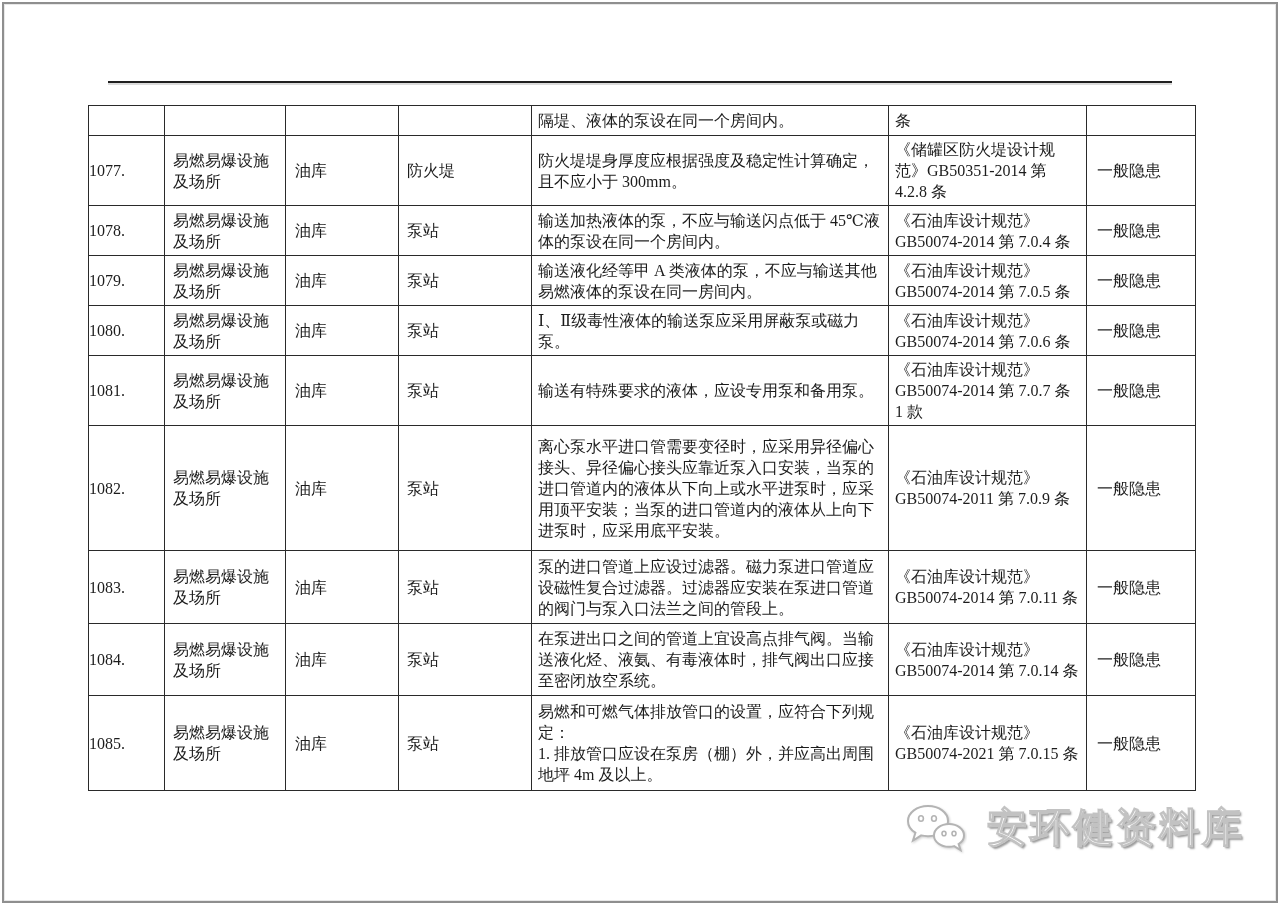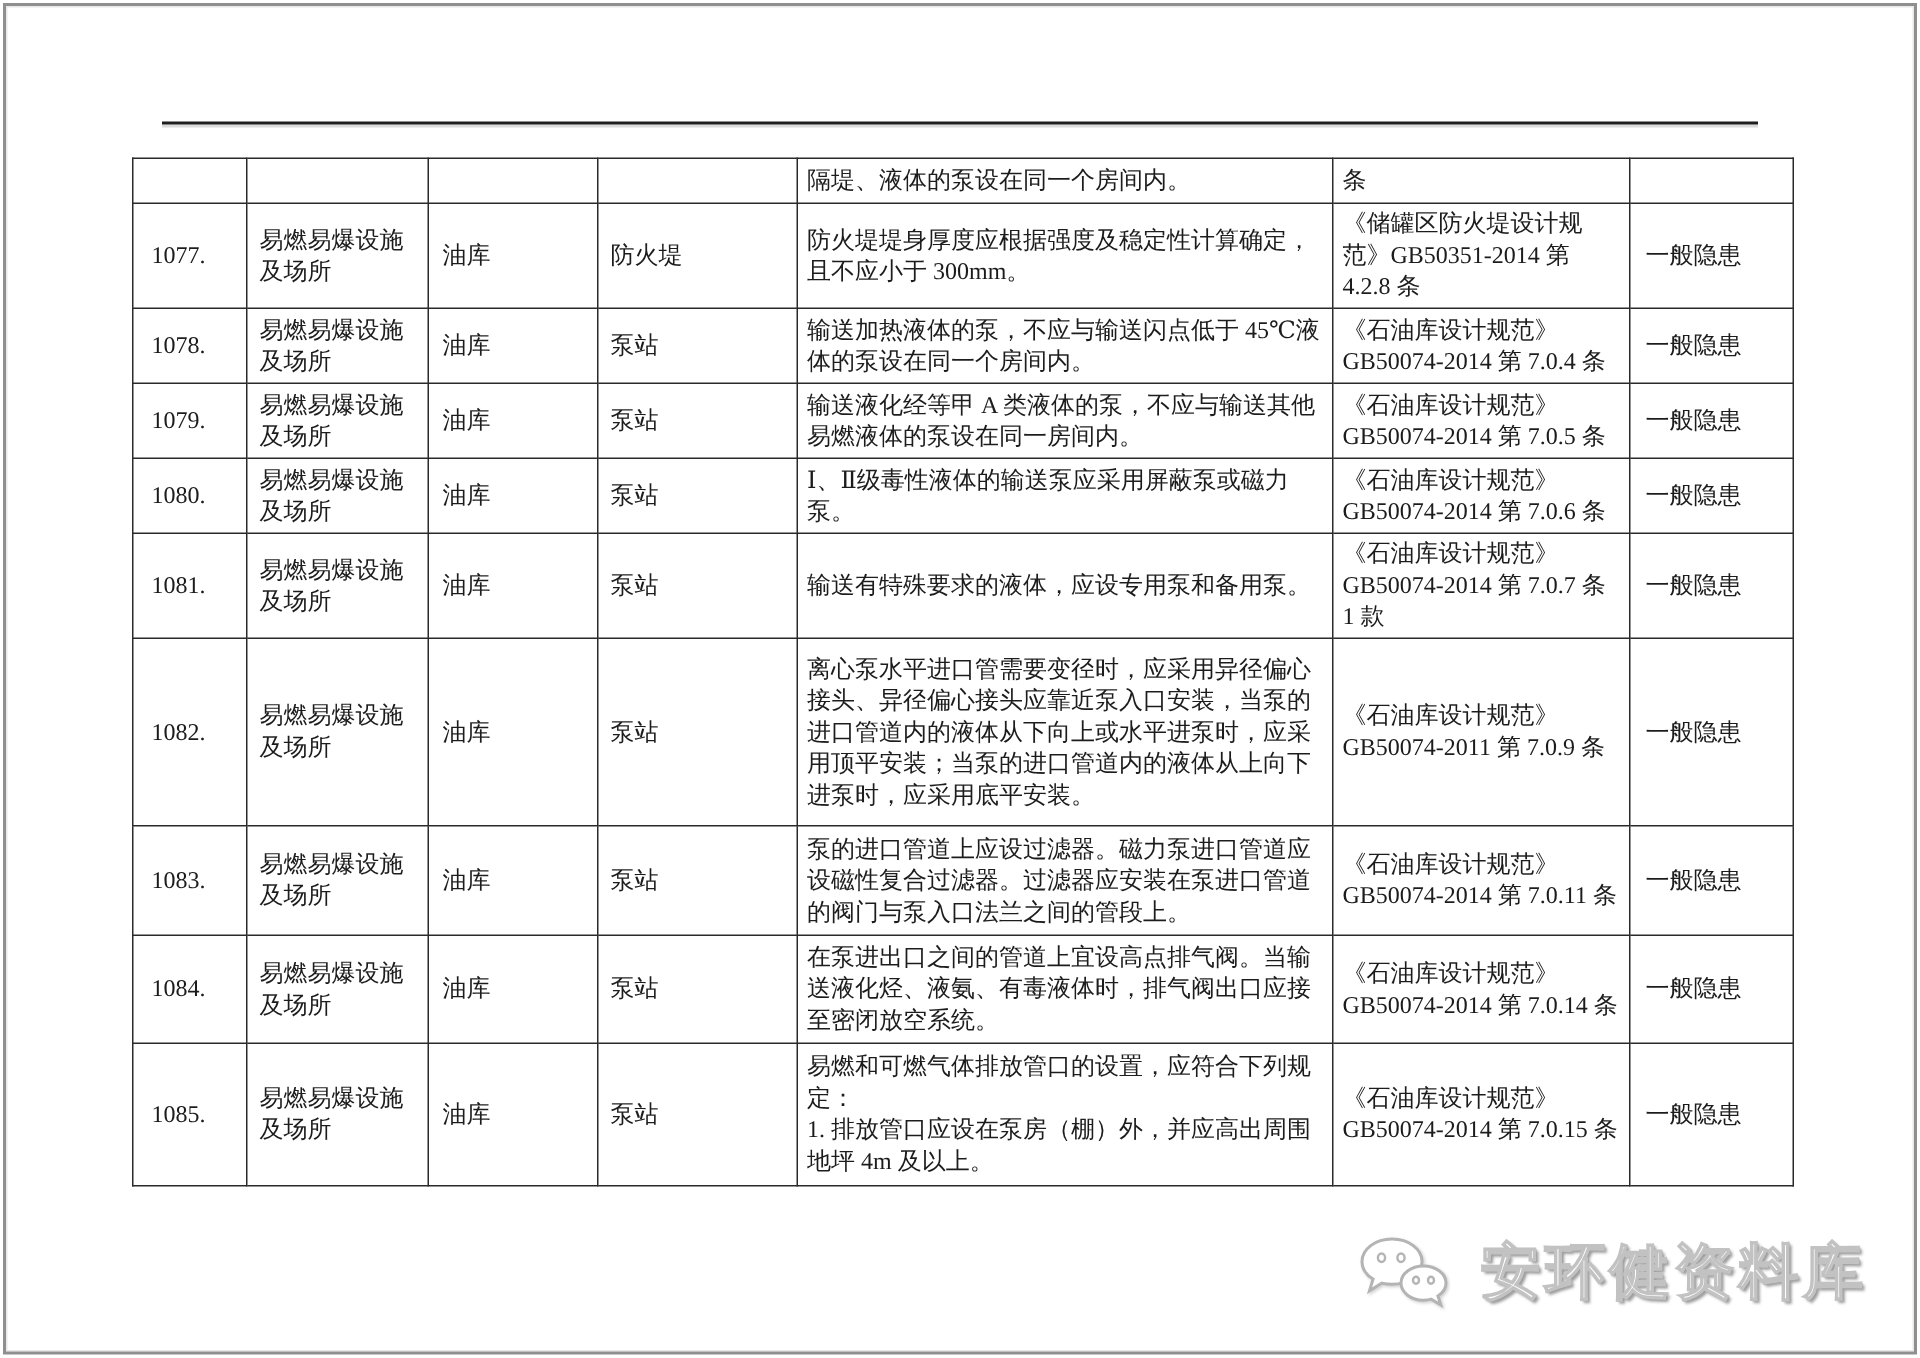--- a/index.html
+++ b/index.html
@@ -45,30 +45,30 @@
     color: #1c1c1c;
   }
   table.hazard-table td {
     border: 1px solid #2a2a2a;
     vertical-align: middle;
     padding-top: 3px;
     padding-bottom: 3px;
     overflow: hidden;
     word-break: break-word;
   }
-  td.col-no   { padding-left: 12px; padding-right: 4px; }
+  td.col-no   { padding-left: 0; padding-right: 4px; }
   td.col-cat  { padding-left: 8px;  padding-right: 6px; }
   td.col-fac  { padding-left: 9px;  padding-right: 4px; }
   td.col-item { padding-left: 8px;  padding-right: 4px; }
   td.col-desc { padding-left: 6px;  padding-right: 6px; white-space: pre-wrap; }
   td.col-ref  { padding-left: 6px;  padding-right: 5px; }
   td.col-sev  { padding-left: 10px; padding-right: 4px; }
   .watermark {
     position: absolute;
-    top: 820px;
+    top: 800px;
     right: 35px;
     display: flex;
     align-items: center;
     gap: 20px;
     justify-content: space-between;
   }
   .wm-icon { display: block; }
   .wm-text {
     font-family: "Liberation Sans", "DejaVu Sans", sans-serif;
     font-size: 40px;
@@ -181,21 +181,21 @@
           <td class="col-ref">《石油库设计规范》GB50074-2014 第 7.0.14 条</td>
           <td class="col-sev">一般隐患</td>
         </tr>
         <tr style="height: 95px;">
           <td class="col-no">1085.</td>
           <td class="col-cat">易燃易爆设施及场所</td>
           <td class="col-fac">油库</td>
           <td class="col-item">泵站</td>
           <td class="col-desc">易燃和可燃气体排放管口的设置，应符合下列规定：
 1. 排放管口应设在泵房（棚）外，并应高出周围地坪 4m 及以上。</td>
-          <td class="col-ref">《石油库设计规范》GB50074-2014 第 7.0.15 条</td>
+          <td class="col-ref">《石油库设计规范》GB50074-2021 第 7.0.15 条</td>
           <td class="col-sev">一般隐患</td>
         </tr>
       </tbody>
   </table>
 
   <div class="watermark">
     <svg class="wm-icon" width="64" height="54" viewBox="0 0 64 54">
       <g fill="#ffffff" stroke="#b4b4b4" stroke-width="2" style="filter: drop-shadow(1.5px 1.5px 1px #cfcfcf);">
         <path d="M25 5 C13.9 5 5 11.7 5 20 C5 24.8 7.9 29 12.4 31.7 L10 39.5 L18.2 34.4 C20.3 34.9 22.6 35.2 25 35.2 C36.1 35.2 45 28.4 45 20 C45 11.7 36.1 5 25 5 Z"></path>
         <path d="M46 23 C37.7 23 31 28.1 31 34.4 C31 40.7 37.7 45.8 46 45.8 C47.8 45.8 49.5 45.6 51.1 45.1 L57.5 49 L55.6 43 C59 40.9 61 37.9 61 34.4 C61 28.1 54.3 23 46 23 Z"></path>

